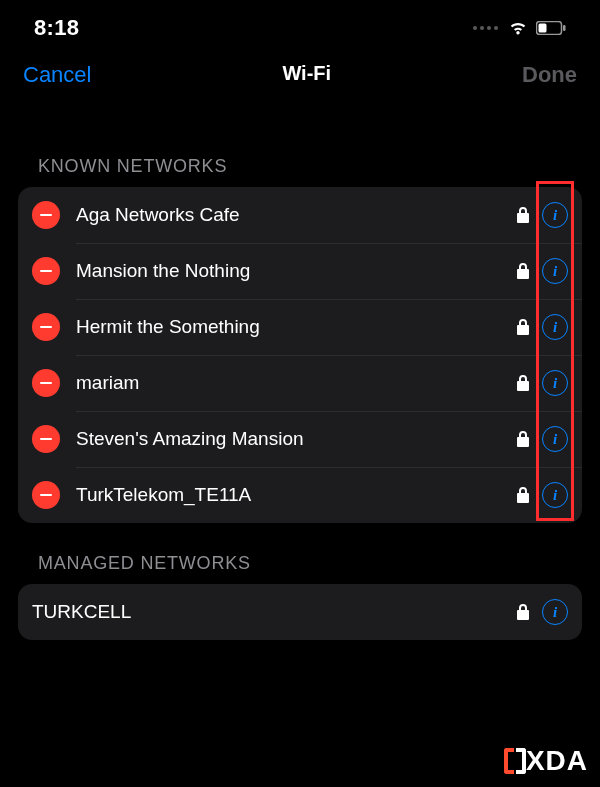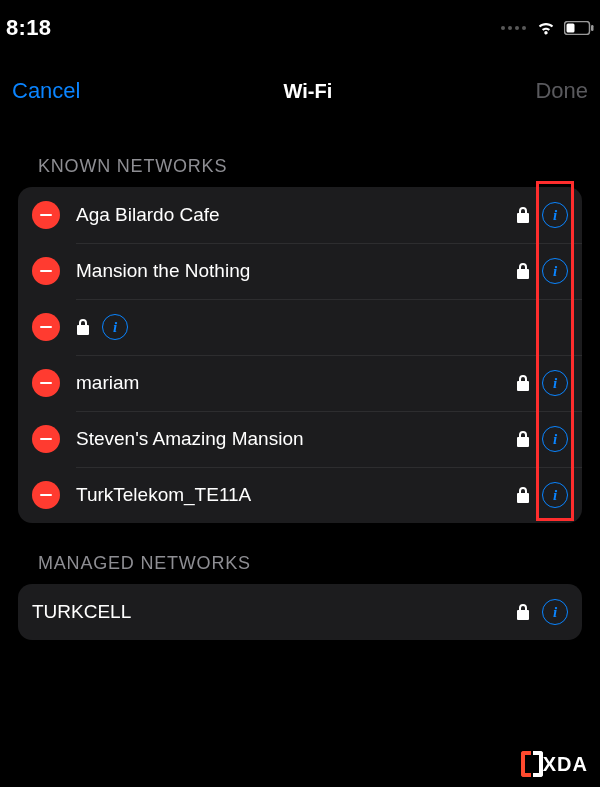--- a/index.html
+++ b/index.html
@@ -12,21 +12,21 @@
     position: relative;
     overflow: hidden;
   }
 
   
   .status-bar {
     height: 56px;
     display: flex;
     align-items: center;
     justify-content: space-between;
-    padding: 0 6px;
+    padding: 0 34px;
   }
   .status-time {
     font-size: 22px;
     font-weight: 600;
     letter-spacing: 0.3px;
   }
   .status-right {
     display: flex;
     align-items: center;
     gap: 8px;
@@ -39,28 +39,27 @@
   }
   .dots span {
     width: 4px; height: 4px; border-radius: 50%; background: #fff;
   }
   .wifi-status svg, .battery-status svg { display: block; }
 
   
   .nav-bar {
     height: 58px;
     display: flex;
-    align-items: center;
     justify-content: space-between;
-    padding: 0 12px;
+    padding: 0 23px;
     margin-top: 6px;
   }
   .nav-left { color: #0a84ff; font-size: 22px; font-weight: 400; }
   .nav-title { font-size: 20px; font-weight: 600; color: #fff; }
-  .nav-right { color: #5a5a5e; font-size: 22px; font-weight: 400; }
+  .nav-right { color: #5a5a5e; font-size: 22px; font-weight: 700; }
 
   
   .section {
     margin-top: 36px;
     padding: 0 18px;
   }
   .section + .section { margin-top: 30px; }
   .section-header {
     font-size: 18px;
     letter-spacing: 0.8px;
@@ -141,21 +140,21 @@
 
   
   .watermark {
     position: absolute;
     right: 12px;
     bottom: 10px;
     display: flex;
     align-items: center;
     gap: 0;
     font-weight: 800;
-    font-size: 20px;
+    font-size: 28px;
     letter-spacing: 1px;
     color: #fff;
   }
   .watermark .brackets {
     display: flex;
     align-items: center;
   }
   .watermark .br {
     width: 10px; height: 26px;
     border: 4px solid;
@@ -204,21 +203,21 @@
 </div>
 
 <div class="section">
   <div class="section-header">Known Networks</div>
   <div class="list" id="known-list">
 
     <div class="row">
       <div class="delete-badge">
           <span></span>
         </div>
-      <div class="network-label">Aga Bilardo Cafe</div>
+      <div class="network-label">Aga Networks Cafe</div>
       <div class="row-icons">
         <span class="lock-icon">
           <svg width="14" height="18" viewBox="0 0 14 18">
               <path d="M11 7V5a4 4 0 10-8 0v2H2a1 1 0 00-1 1v8a1 1 0 001 1h10a1 1 0 001-1V8a1 1 0 00-1-1h-1zM5 5a2 2 0 114 0v2H5V5z" fill="#fff"></path>
             </svg>
         </span>
         <span class="info-icon">i</span>
       </div>
     </div>
 
@@ -234,20 +233,21 @@
             </svg>
         </span>
         <span class="info-icon">i</span>
       </div>
     </div>
 
     <div class="row">
       <div class="delete-badge">
           <span></span>
         </div>
+      <div class="network-label">Hermit the Something</div>
       <div class="row-icons">
         <span class="lock-icon">
           <svg width="14" height="18" viewBox="0 0 14 18">
               <path d="M11 7V5a4 4 0 10-8 0v2H2a1 1 0 00-1 1v8a1 1 0 001 1h10a1 1 0 001-1V8a1 1 0 00-1-1h-1zM5 5a2 2 0 114 0v2H5V5z" fill="#fff"></path>
             </svg>
         </span>
         <span class="info-icon">i</span>
       </div>
     </div>
 

